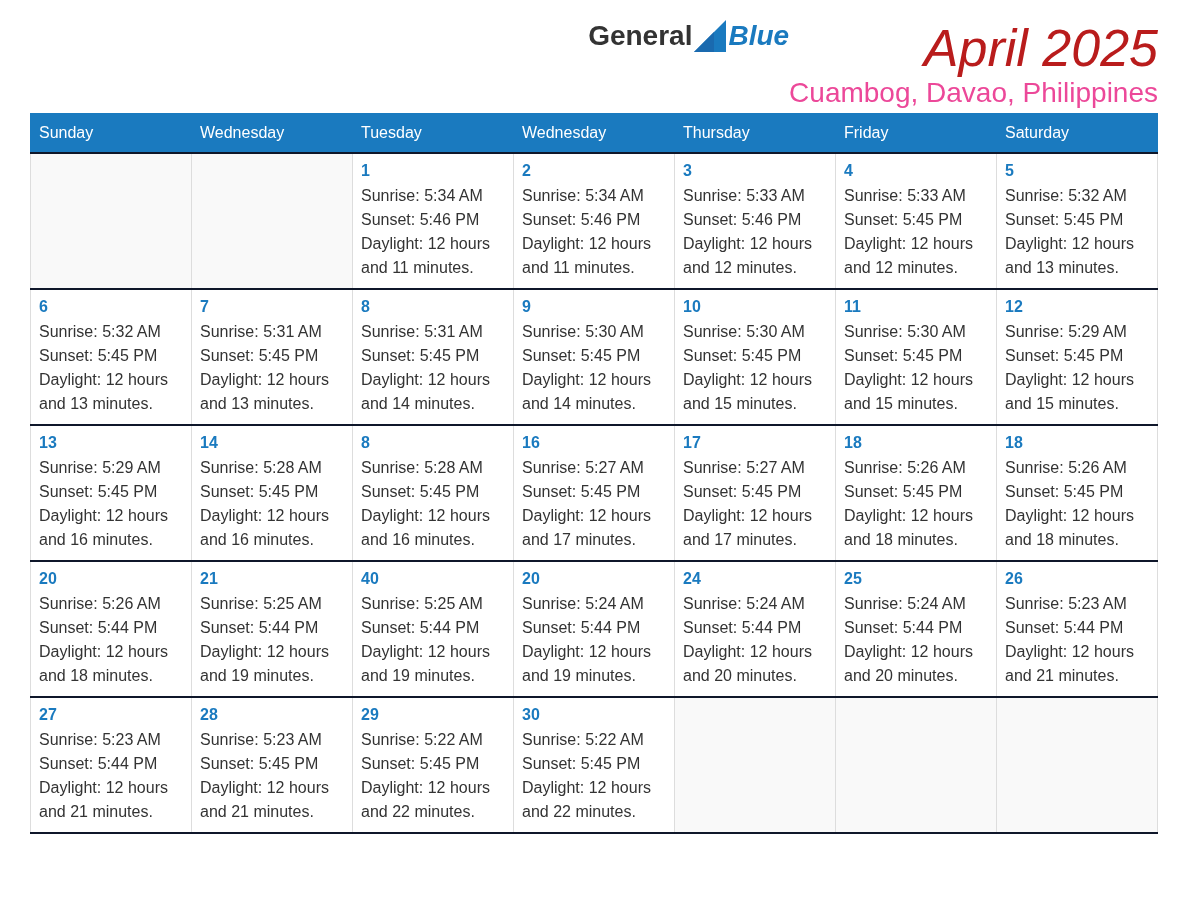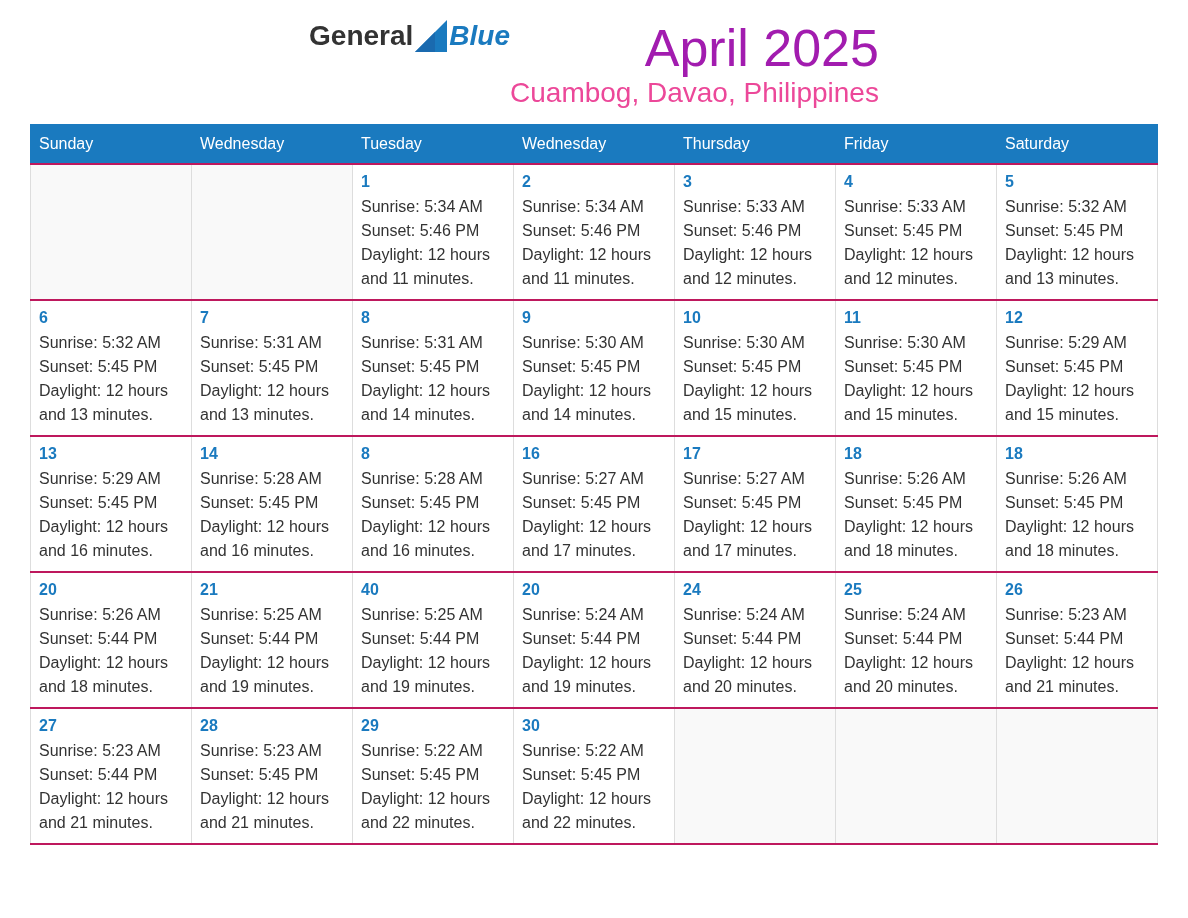--- a/index.html
+++ b/index.html
@@ -5,23 +5,23 @@
     * { box-sizing: border-box; margin: 0; padding: 0; }
     body {
       font-family: Arial, sans-serif;
       background: #fff;
       padding: 20px 30px;
       width: 1188px;
       min-height: 918px;
     }
     .header {
       display: flex;
-      justify-content: center;
+      justify-content: flex-end;
       align-items: flex-start;
-      margin-bottom: 15px;
+      margin-bottom: 4px;
     }
     .logo {
       display: flex;
       align-items: center;
       gap: 0;
     }
     .logo-text-general {
       font-size: 28px;
       font-weight: bold;
       color: #333;
@@ -36,22 +36,23 @@
       font-weight: bold;
       color: #1a7abf;
       font-style: italic;
     }
     .title-section {
       text-align: right;
     }
     .title-section h1 {
       font-size: 52px;
       font-weight: normal;
-      color: #a21caf;
+      color: #b91c1c;
       line-height: 1.1;
+      font-style: italic;
     }
     .title-section h2 {
       font-size: 28px;
       font-weight: normal;
       color: #ec4899;
     }
     .calendar {
       width: 100%;
       border-collapse: collapse;
       border: 1px solid #ccc;
@@ -66,21 +67,21 @@
       border: 1px solid #1a7abf;
     }
     .calendar td {
       vertical-align: top;
       padding: 8px;
       border: 1px solid #ddd;
       width: calc(100% / 7);
       min-height: 110px;
     }
     .calendar tr {
-      border-bottom: 2px solid #be185d;
+      border-bottom: 2px solid #0f172a;
     }
     .day-number {
       font-size: 16px;
       color: #1a7abf;
       font-weight: bold;
       display: block;
       margin-bottom: 4px;
     }
     .day-info {
       font-size: 16px;

